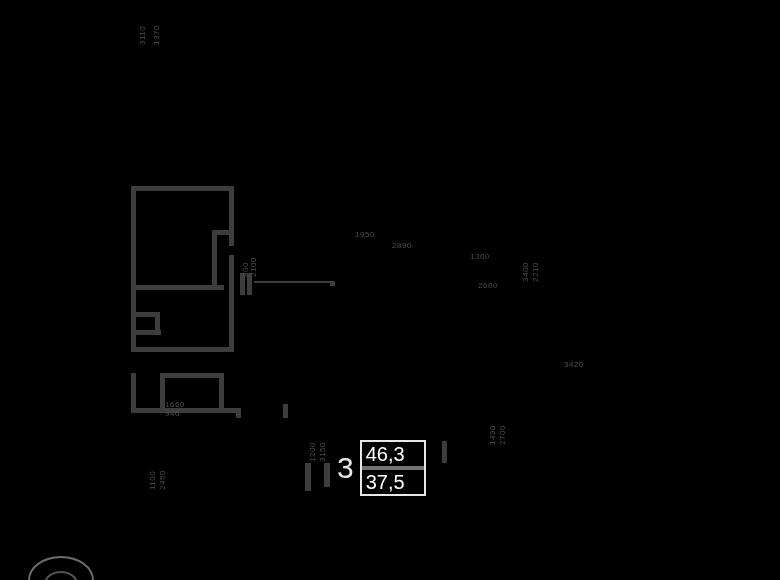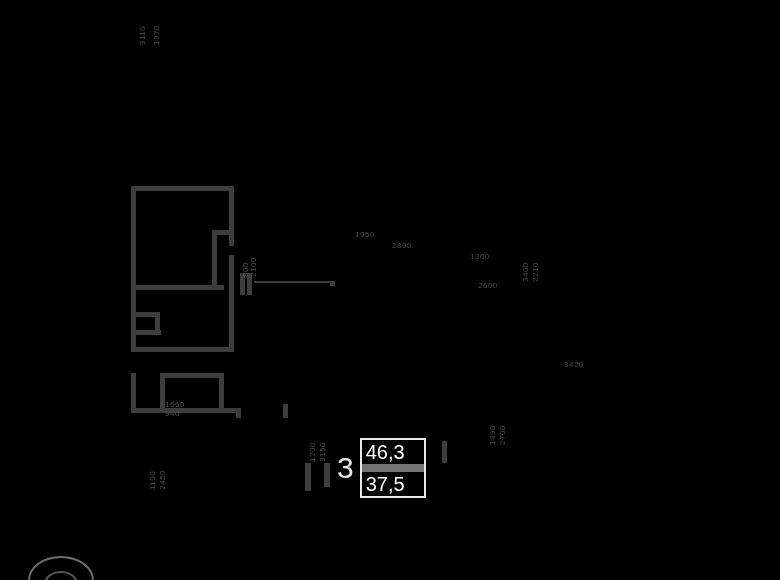--- a/index.html
+++ b/index.html
@@ -65,21 +65,21 @@
     width: 62px;
   }
   .arealabel .areas span {
     font-size: 20px;
     color: #ffffff;
     line-height: 22px;
     padding: 1px 4px;
     text-align: left;
   }
   .arealabel .areas span.top {
-    border-bottom: 8px solid #737373;
+    border-bottom: 4px solid #737373;
   }
 
   
   .compass {
     position: absolute;
     left: 28px;
     top: 556px;
     width: 66px;
     height: 48px;
     border: 2px solid #6d6d6d;

